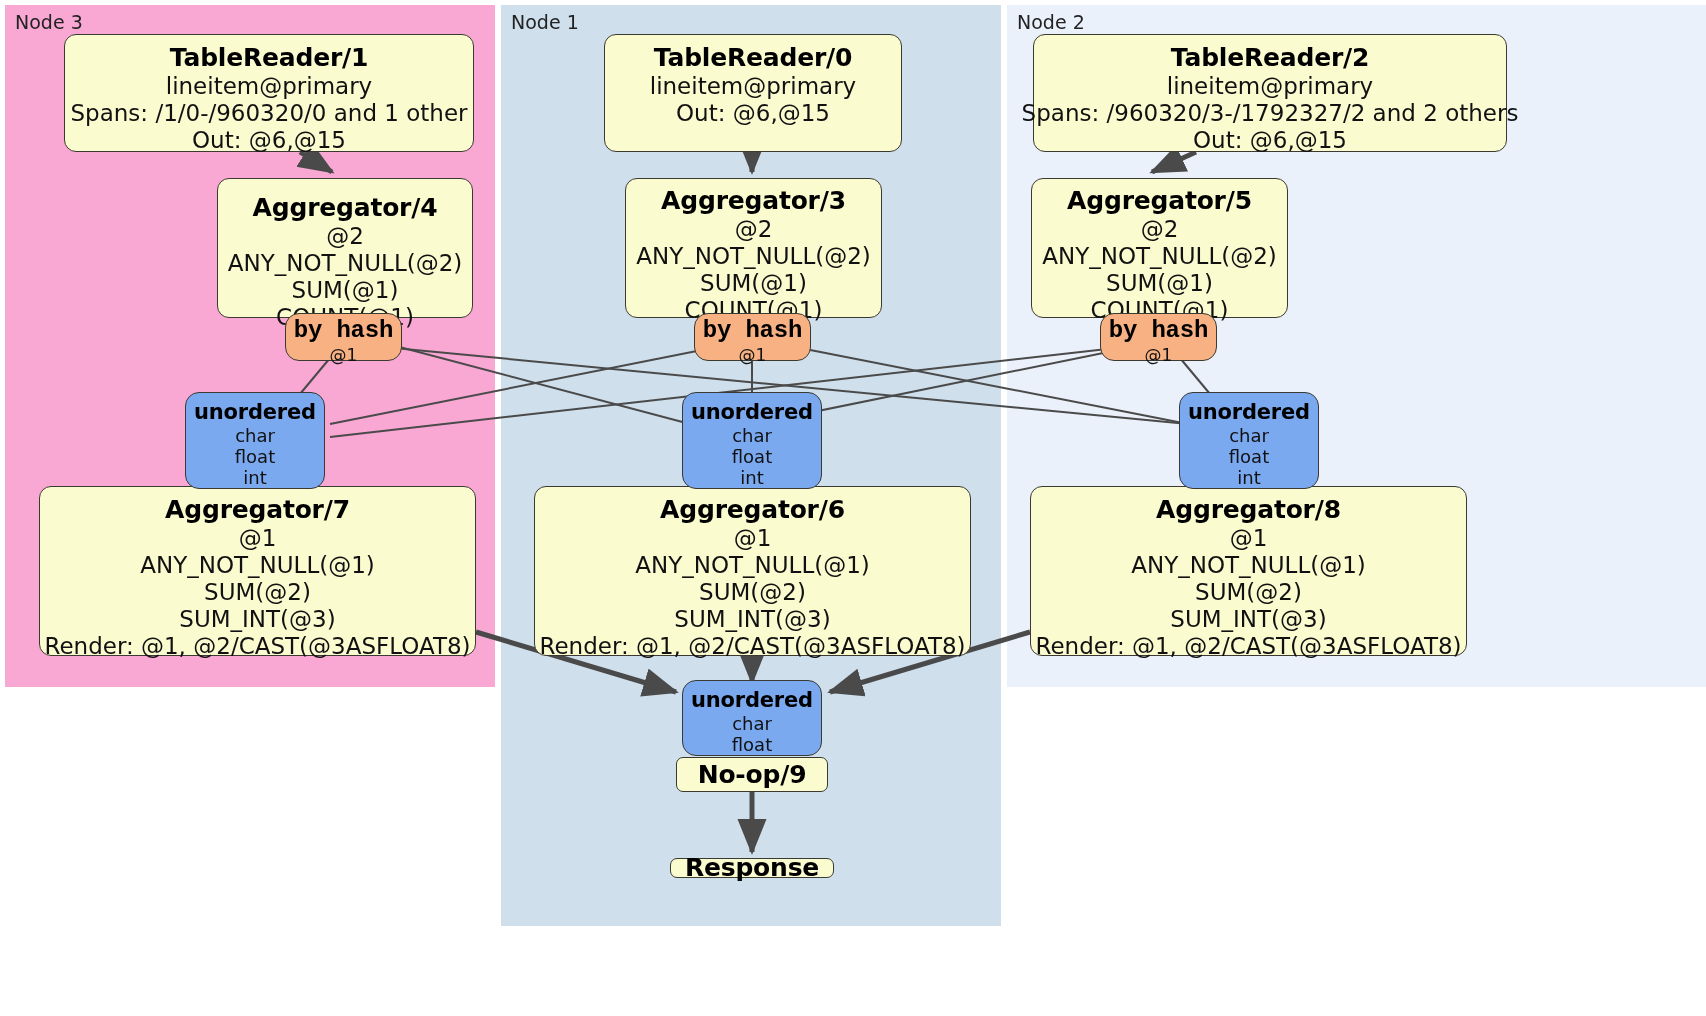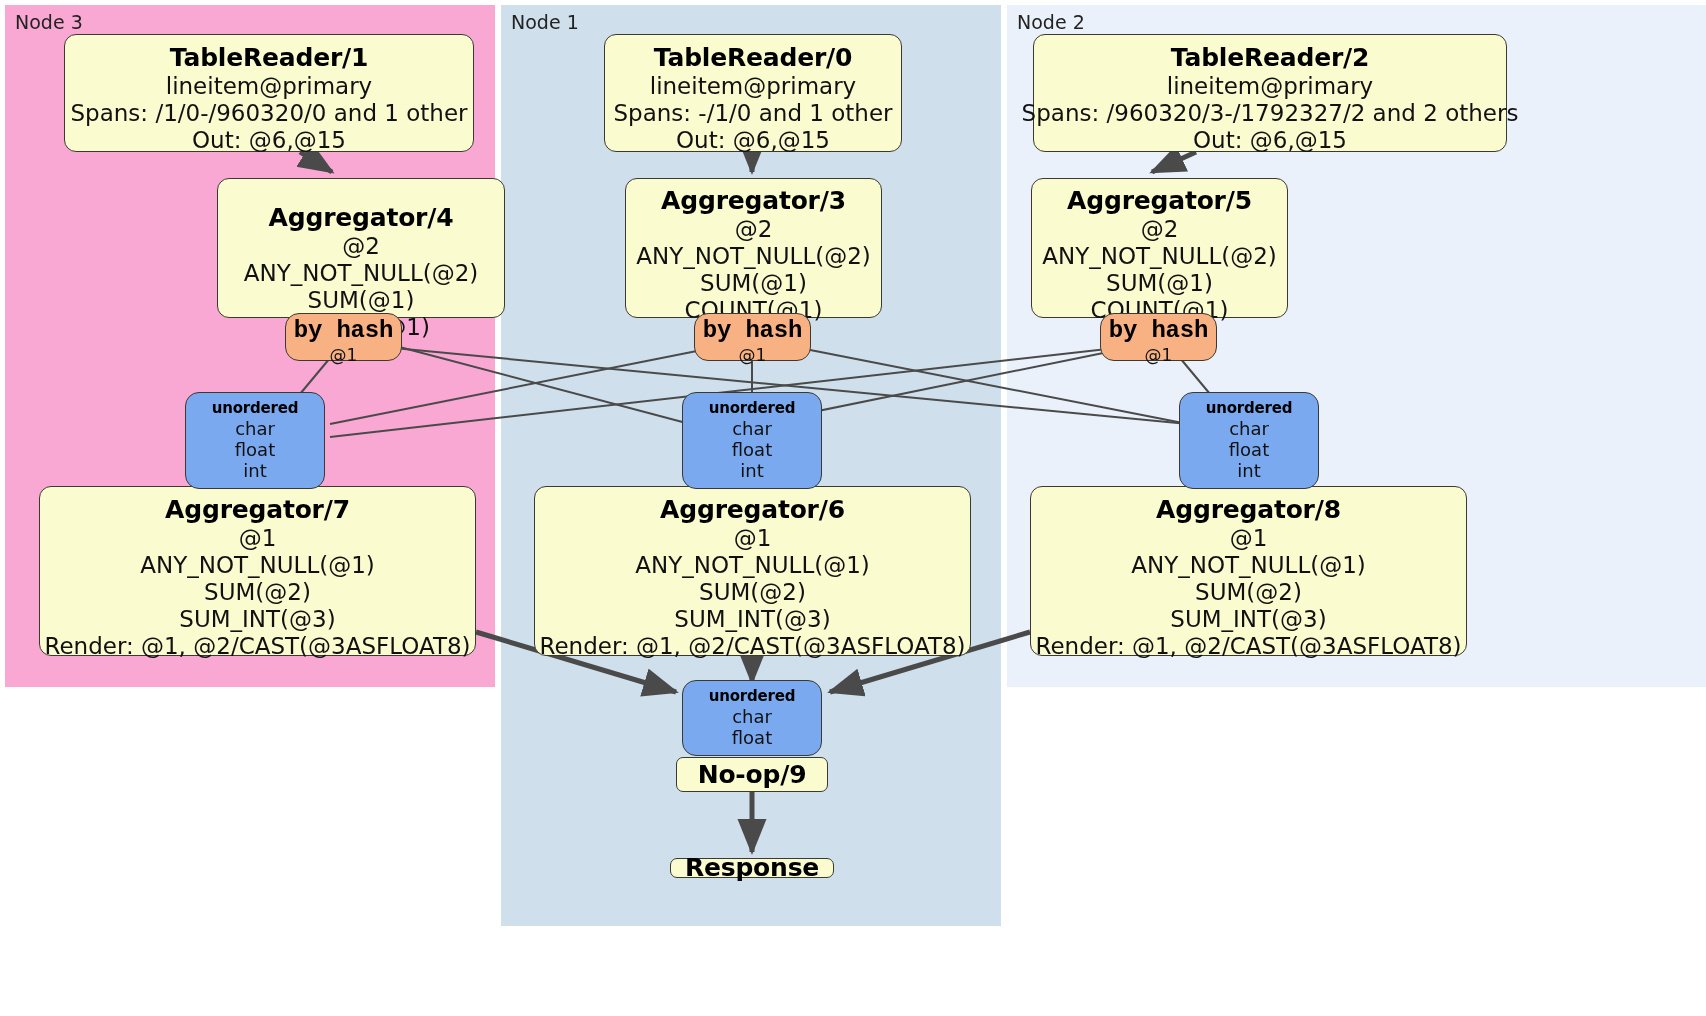--- a/index.html
+++ b/index.html
@@ -74,21 +74,21 @@
     white-space: nowrap;
   }
   .router .box-title {
     font-size: 24px;
     font-family: Liberation Mono, monospace;
   }
   .router .box-line {
     font-size: 17px;
   }
   .stream .box-title {
-    font-size: 15px;
+    font-size: 21px;
   }
   .stream .box-line {
     font-size: 18px;
   }
   .small-box .box-title {
     font-size: 25px;
   }
   .z-top { z-index: 6; }
   .z-mid { z-index: 4; }
   .z-low { z-index: 2; }
@@ -146,32 +146,31 @@
   <div class="node-box proc z-mid" style="left:64px; top:34px; width:410px; height:118px; padding-top:8px;">
     <div class="box-title">TableReader/1</div>
     <div class="box-line">lineitem@primary</div>
     <div class="box-line">Spans: /1/0-/960320/0 and 1 other</div>
     <div class="box-line">Out: @6,@15</div>
   </div>
 
   <div class="node-box proc z-mid" style="left:604px; top:34px; width:298px; height:118px; padding-top:8px;">
     <div class="box-title">TableReader/0</div>
     <div class="box-line">lineitem@primary</div>
-    <div class="box-line">Spans: -/1/0 and 1 other</div>
     <div class="box-line">Out: @6,@15</div>
   </div>
 
   <div class="node-box proc z-mid" style="left:1033px; top:34px; width:474px; height:118px; padding-top:8px;">
     <div class="box-title">TableReader/2</div>
     <div class="box-line">lineitem@primary</div>
     <div class="box-line">Spans: /960320/3-/1792327/2 and 2 others</div>
     <div class="box-line">Out: @6,@15</div>
   </div>
 
-  <div class="node-box proc z-low" style="left:217px; top:178px; width:288px; height:140px; padding-top:24px;">
+  <div class="node-box proc z-low" style="left:217px; top:178px; width:256px; height:140px; padding-top:14px;">
     <div class="box-title">Aggregator/4</div>
     <div class="box-line">@2</div>
     <div class="box-line">ANY_NOT_NULL(@2)</div>
     <div class="box-line">SUM(@1)</div>
     <div class="box-line">COUNT(@1)</div>
   </div>
 
   <div class="node-box proc z-low" style="left:625px; top:178px; width:257px; height:140px; padding-top:7px;">
     <div class="box-title">Aggregator/3</div>
     <div class="box-line">@2</div>

